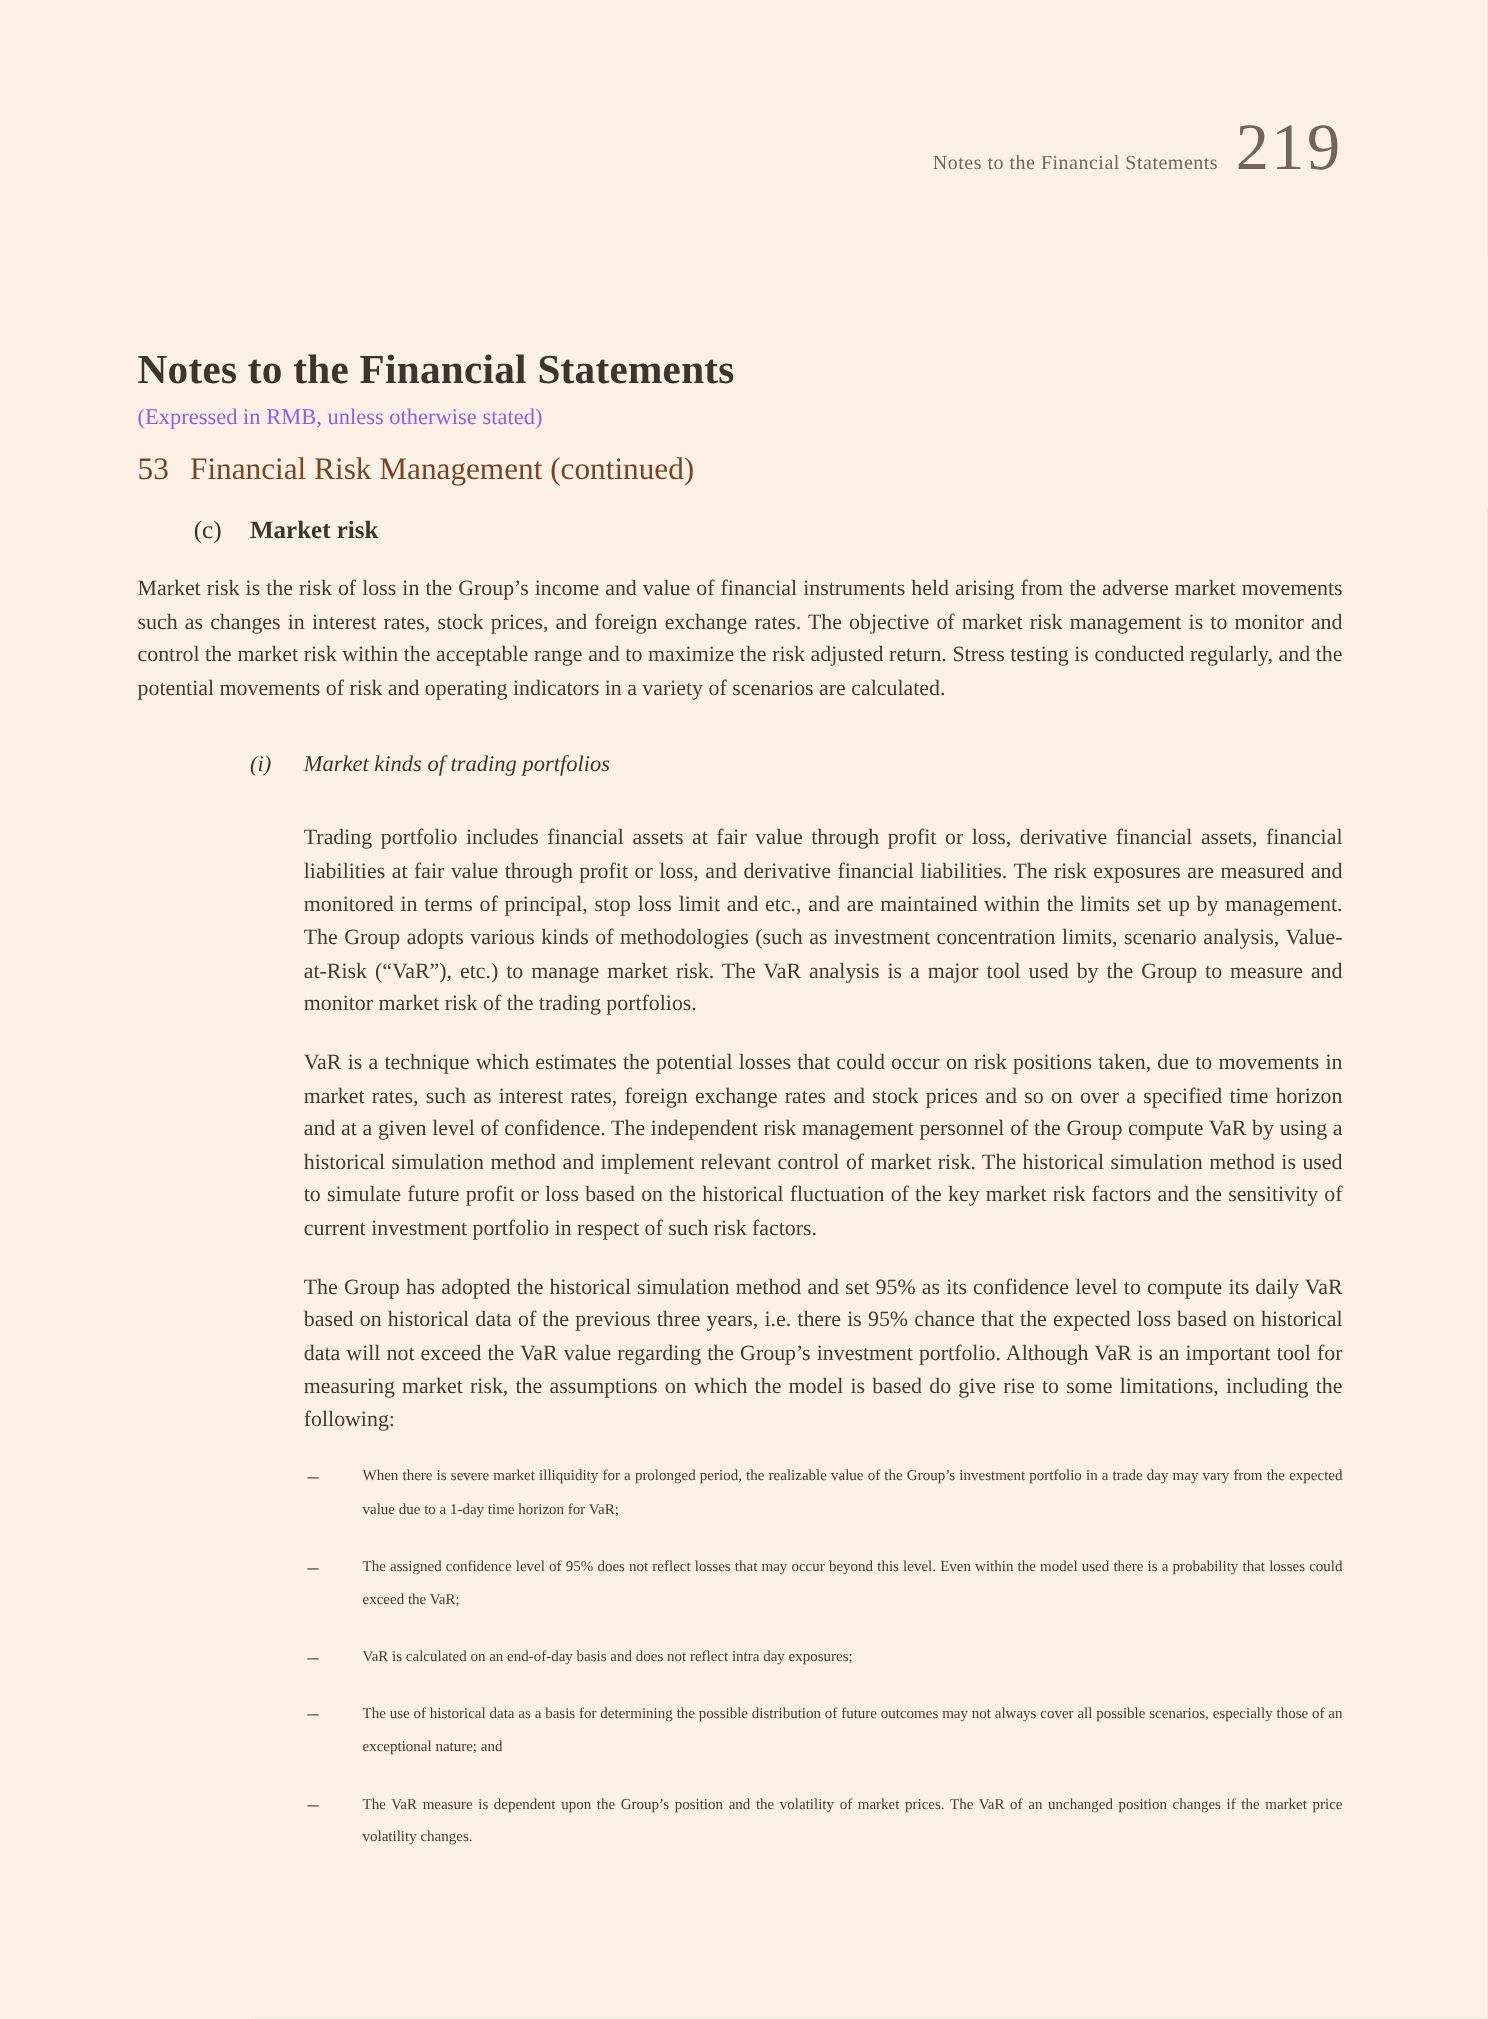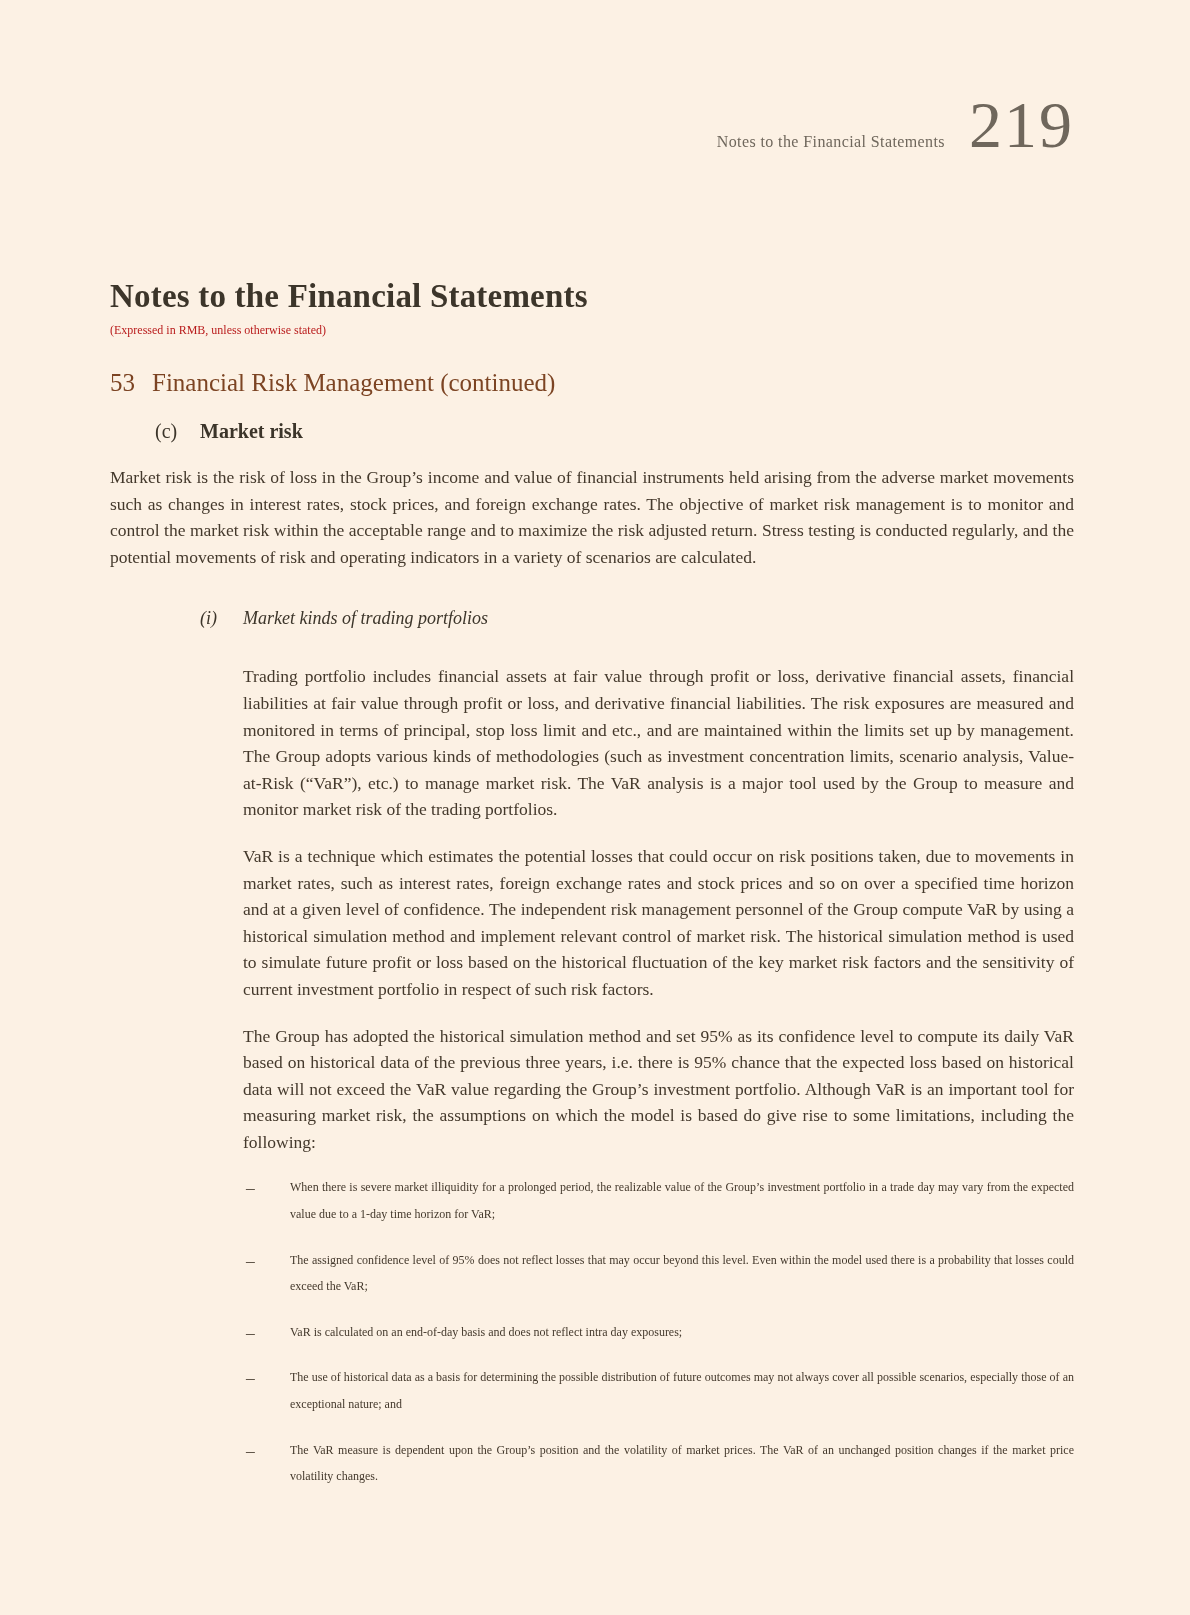--- a/index.html
+++ b/index.html
@@ -30,47 +30,46 @@
     align-items: baseline;
     gap: 14px;
     color: var(--header_gray);
     white-space: nowrap;
   }
   .running-title {
     font-size: 16px;
     letter-spacing: 0.4px;
   }
   .page-number {
-    font-size: 66px;
+    font-size: 53px;
     font-weight: 400;
     letter-spacing: 2px;
     line-height: 1;
-    margin-left: 10px;
   }
   
   .content {
     position: absolute;
     top: 276px;
     left: 110px;
     right: 116px;
   }
   .doc-title {
     font-size: 33px;
     font-weight: 700;
     color: var(--title_text);
     line-height: 40px;
     letter-spacing: 0.2px;
   }
   .doc-subtitle {
     margin-top: 7px;
-    font-size: 12px;
-    color: #b91c1c;
+    font-size: 18px;
+    color: #8b5cf6;
   }
   .section-heading {
-    margin-top: 29px;
+    margin-top: 16px;
     display: flex;
     color: var(--section_heading);
     font-size: 25px;
     line-height: 32px;
   }
   .section-number { width: 42px; flex: 0 0 42px; }
   .sub-heading {
     margin-top: 19px;
     display: flex;
     font-size: 20px;

